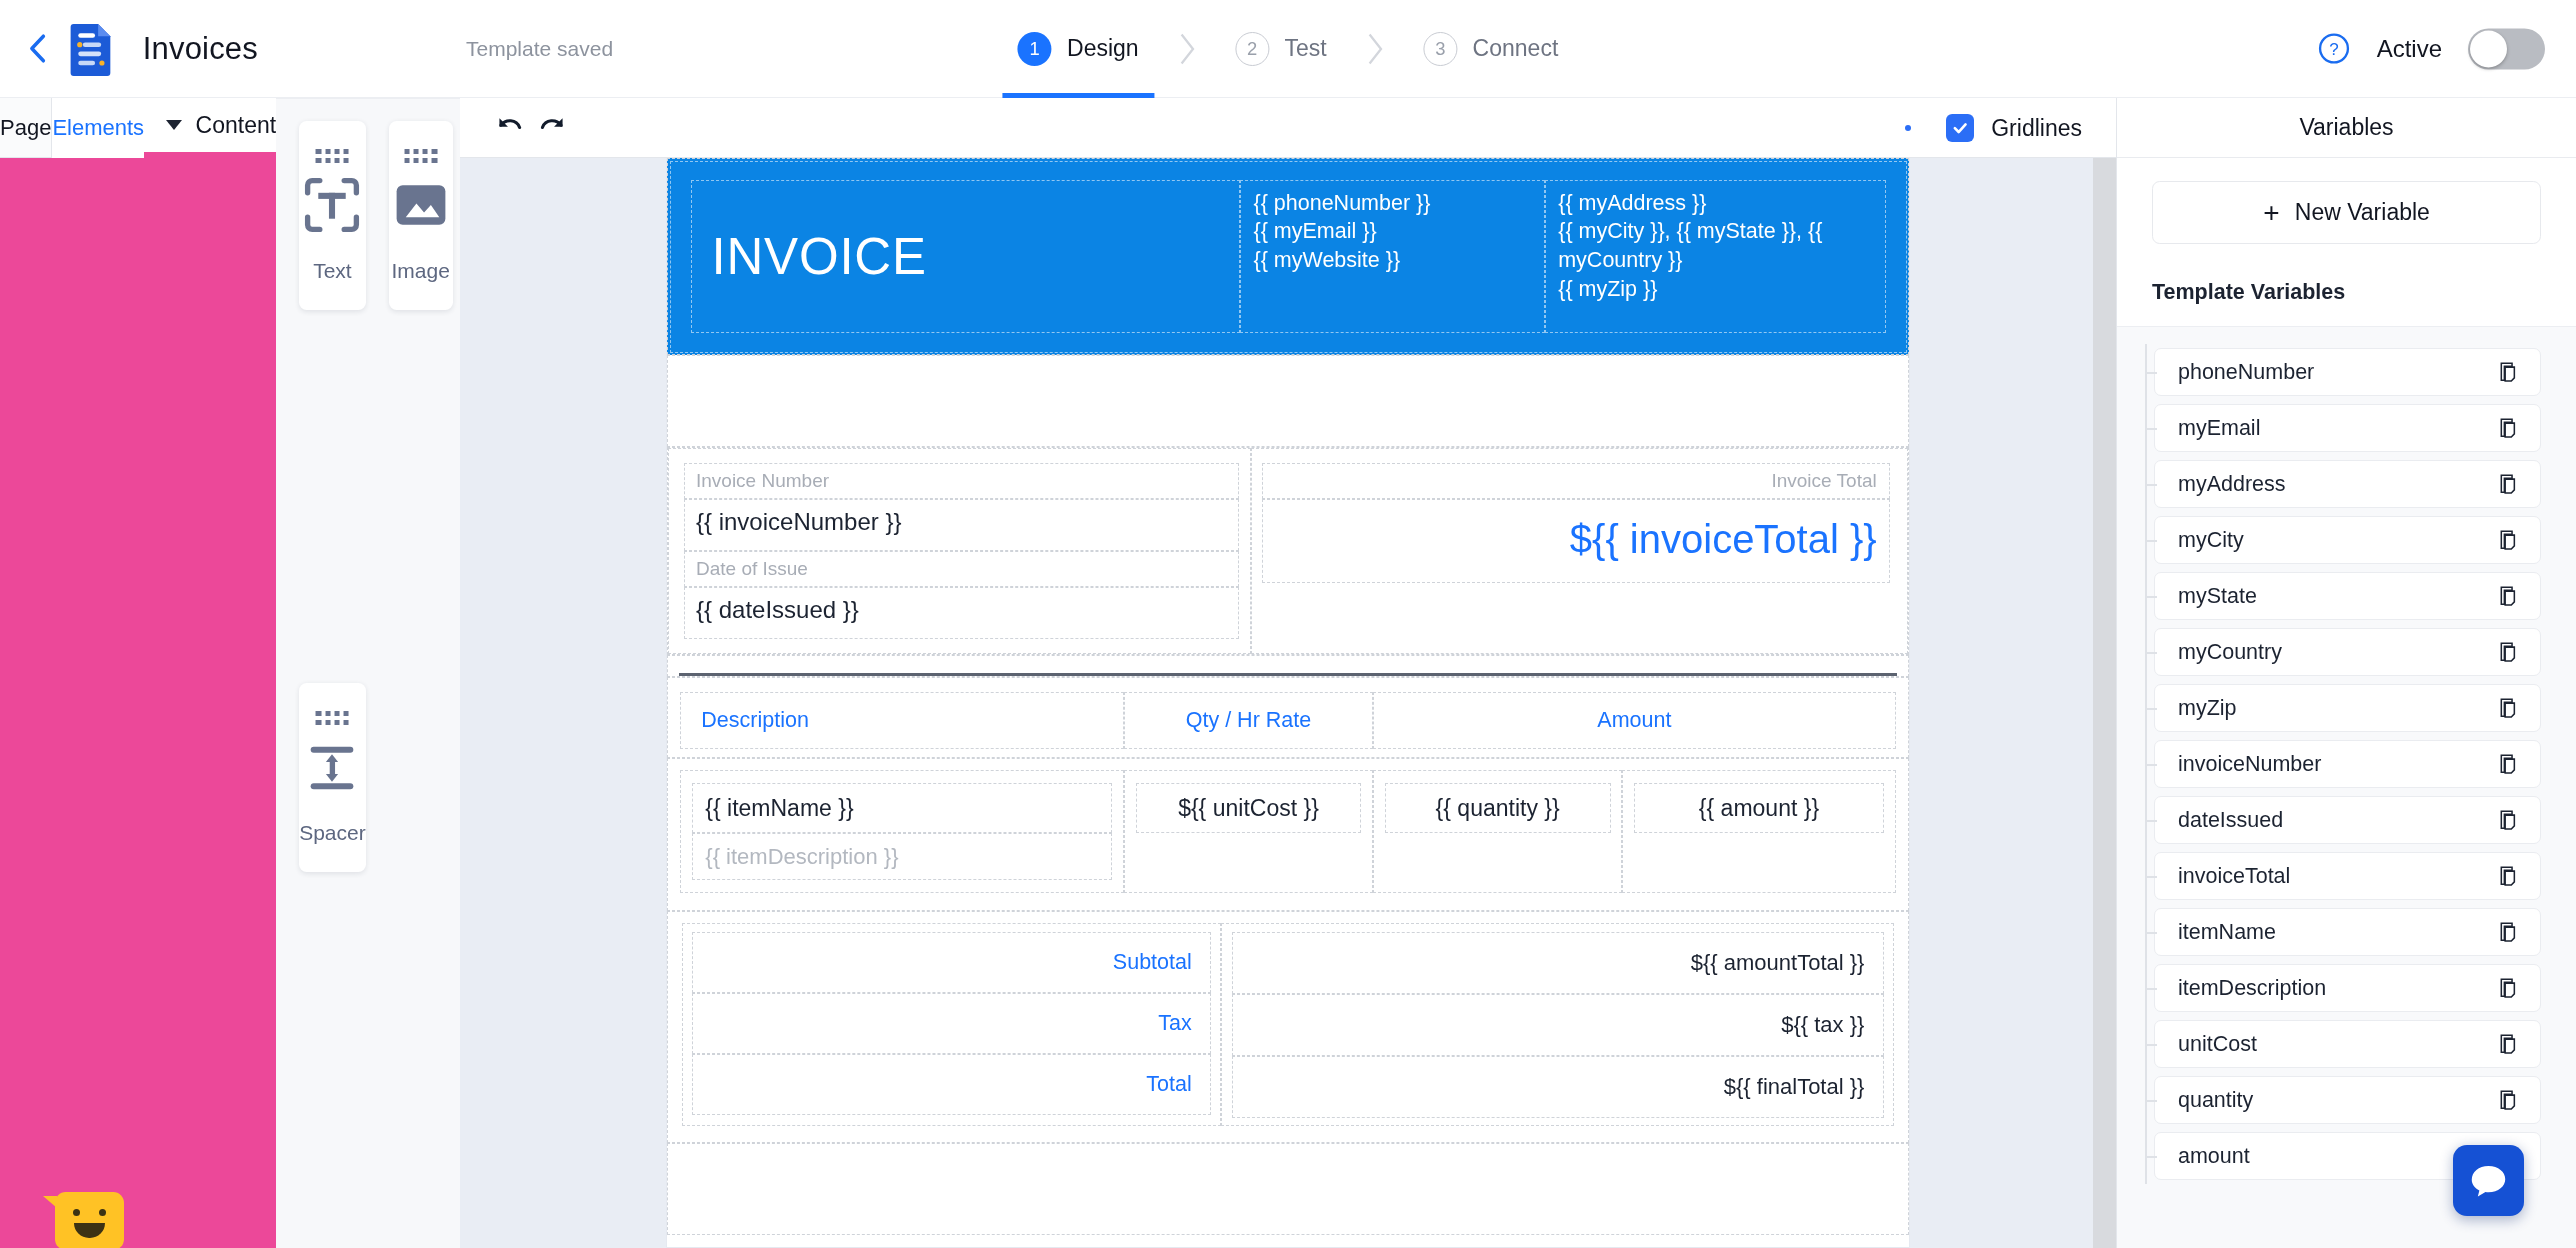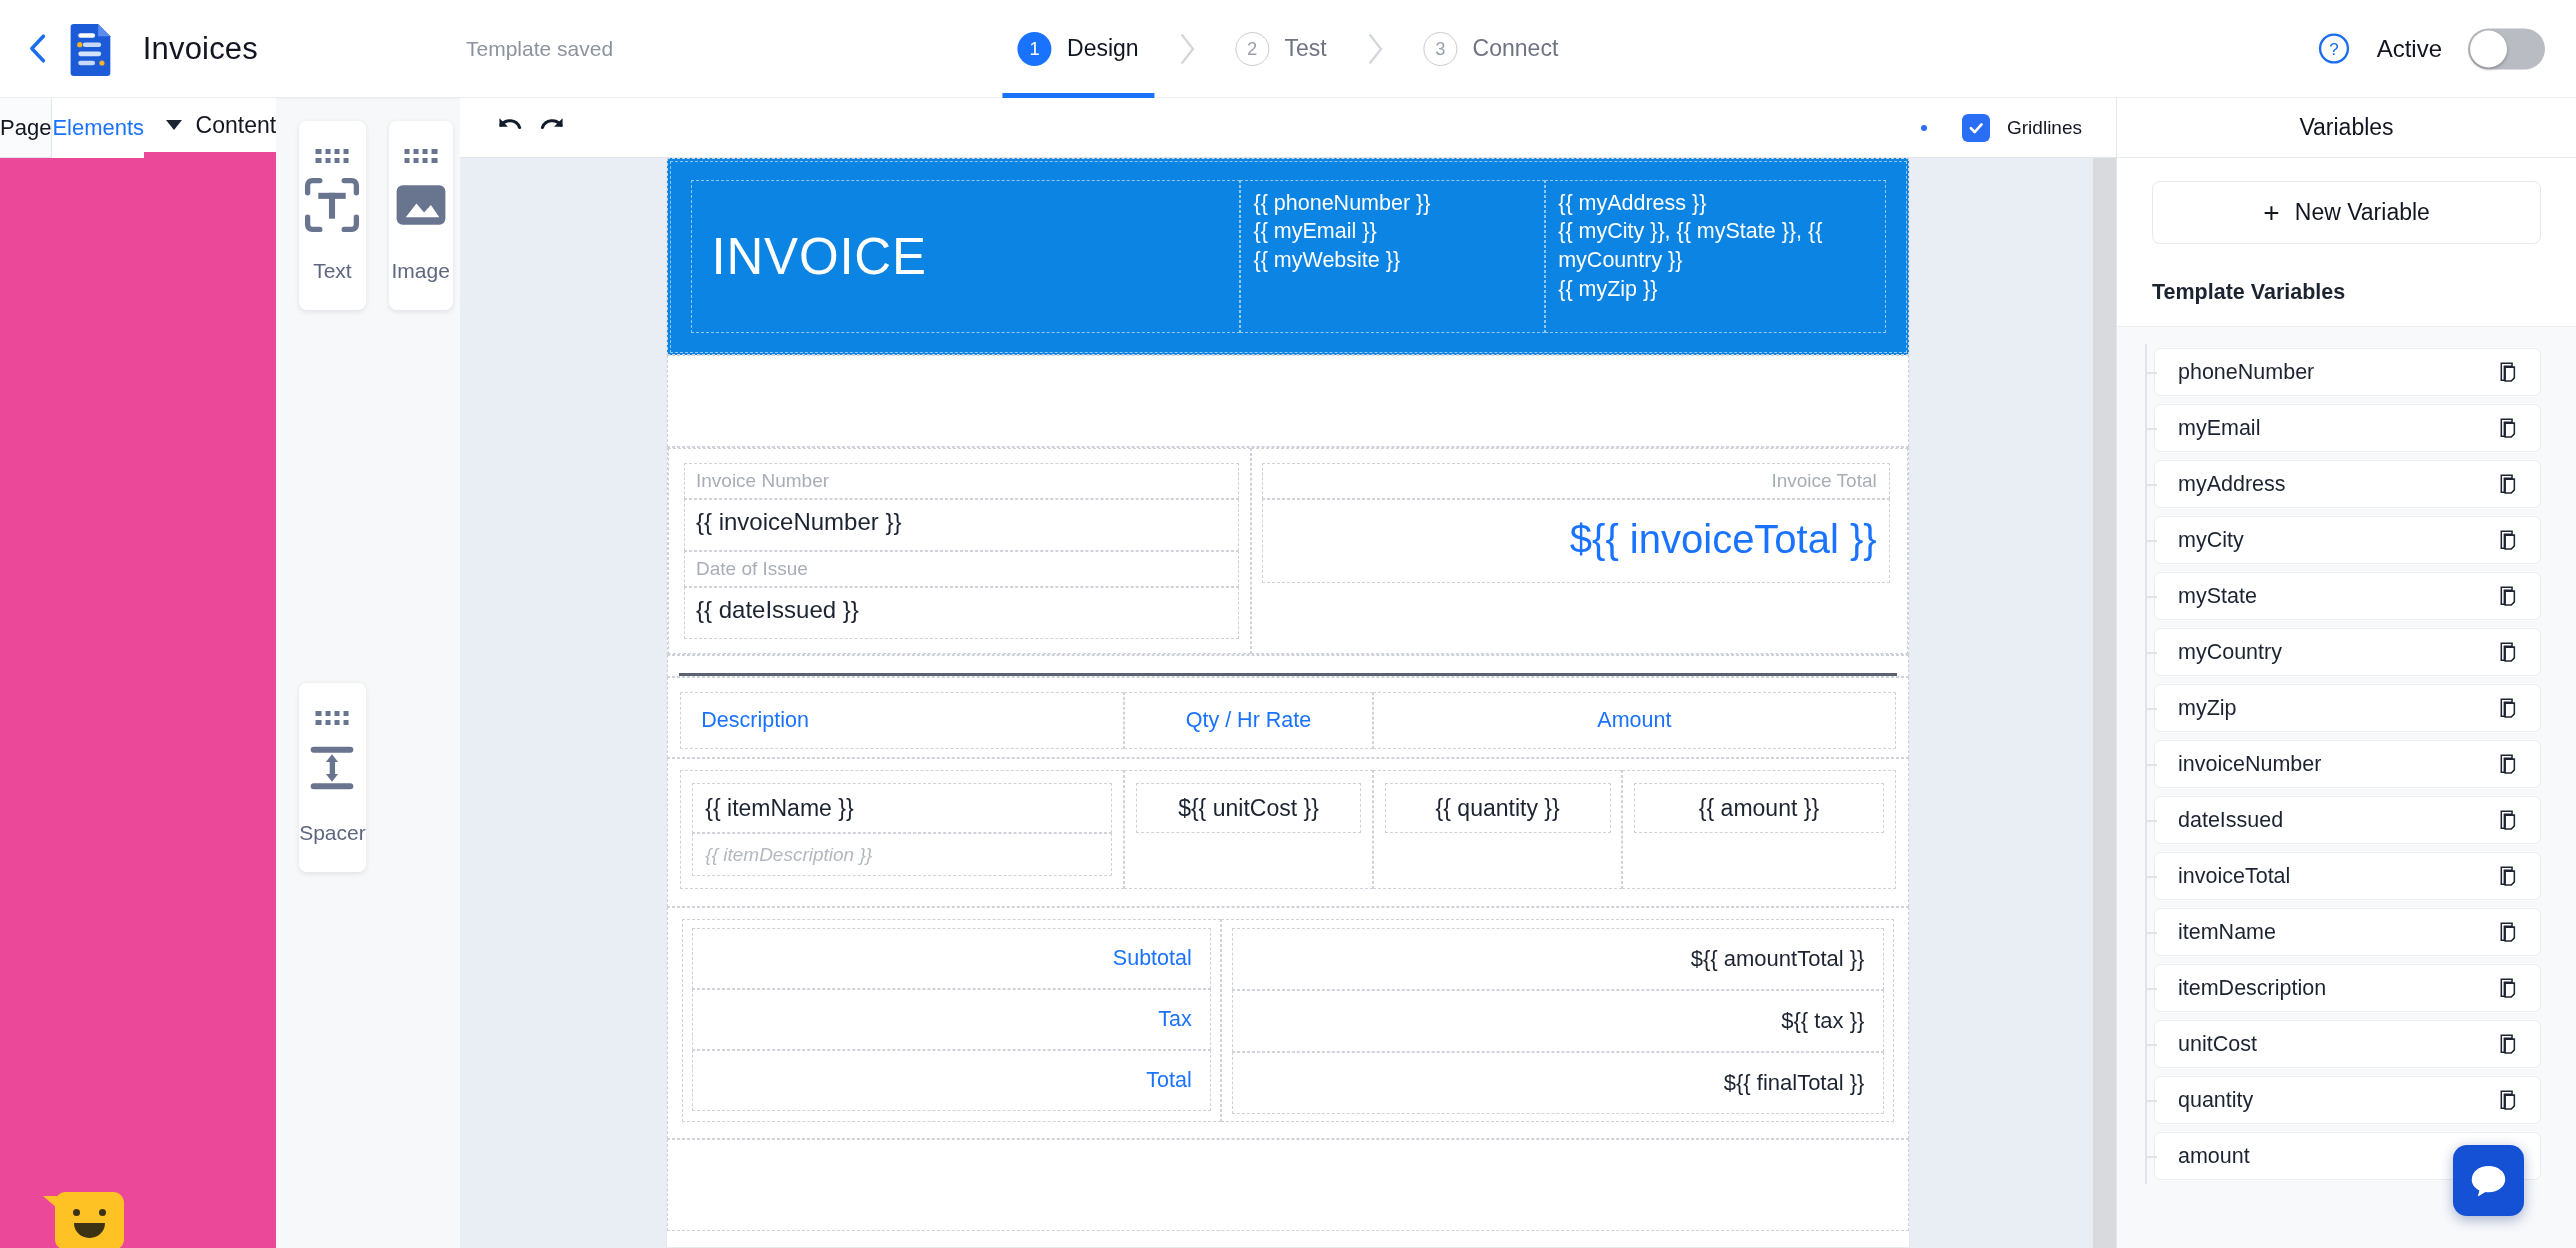--- a/index.html
+++ b/index.html
@@ -136,21 +136,21 @@
   .tb-btn { width: 43px; height: 43px; display: flex; align-items: center; justify-content: center; cursor: pointer; }
   .tb-right {
     position: absolute; right: 0; top: 0; height: 60px;
     display: flex; align-items: center; gap: 17px; padding-right: 34px;
   }
   .tb-dot { width: 6.1px; height: 6.1px; border-radius: 50%; background: #2b6ef6; margin-right: 18.4px; }
   .checkbox {
     width: 28px; height: 28px; border-radius: 6.1px; background: #2b6ef6;
     display: flex; align-items: center; justify-content: center; cursor: pointer;
   }
-  .cb-label { font-size: 19px; color: #121621; }
+  .cb-label { font-size: 23px; color: #121621; }
 
   .canvas-scroll {
     flex: 1 1 auto; background: #e9edf4; position: relative; overflow: hidden;
   }
   .page-sheet {
     position: absolute; left: 50%; transform: translateX(-50%);
     top: 0; width: 1242px; background: #ffffff; min-height: 1089px;
     box-shadow: 0 0 0 0.8px rgba(0,0,0,.02);
   }
   .canvas-vscroll {
@@ -193,21 +193,21 @@
   .th.c-qty    { flex: 0 0 20.5%; text-align: center; }
   .th.c-amt    { flex: 1 1 auto;  text-align: center; }
 
   .tbl-row { display: flex; padding: 10.7px 12.3px 17px 12.3px; }
   .td { padding: 12.3px 10.7px; }
   .td.c-desc { flex: 0 0 36.5%; }
   .td.c-unit { flex: 0 0 20.5%; text-align: center; }
   .td.c-qty  { flex: 0 0 20.5%; text-align: center; }
   .td.c-amt  { flex: 1 1 auto;  text-align: center; }
   .cell-main { font-size: 23px; color: #1c2331; padding: 10.7px 12.3px; }
-  .cell-sub  { font-size: 19px; color: #b3b8c0; padding: 9.2px 12.3px; font-style: italic; }
+  .cell-sub  { font-size: 22px; color: #b3b8c0; padding: 9.2px 12.3px; }
 
   .totals-row { display: flex; padding: 10.7px 14px 15.3px 14px; }
   .tot-left { flex: 0 0 44.5%; padding: 7.7px 9.2px; }
   .tot-right { flex: 1 1 auto; padding: 7.7px 9.2px; }
   .tot-lbl { font-size: 21.5px; color: #1a73ff; text-align: right; padding: 17px 18.4px; }
   .tot-val { font-size: 22px; color: #1c2331; text-align: right; padding: 17px 18.4px; }
 
   
   .right-panel {
     width: 460px; flex: 0 0 460px; background: #fff;

